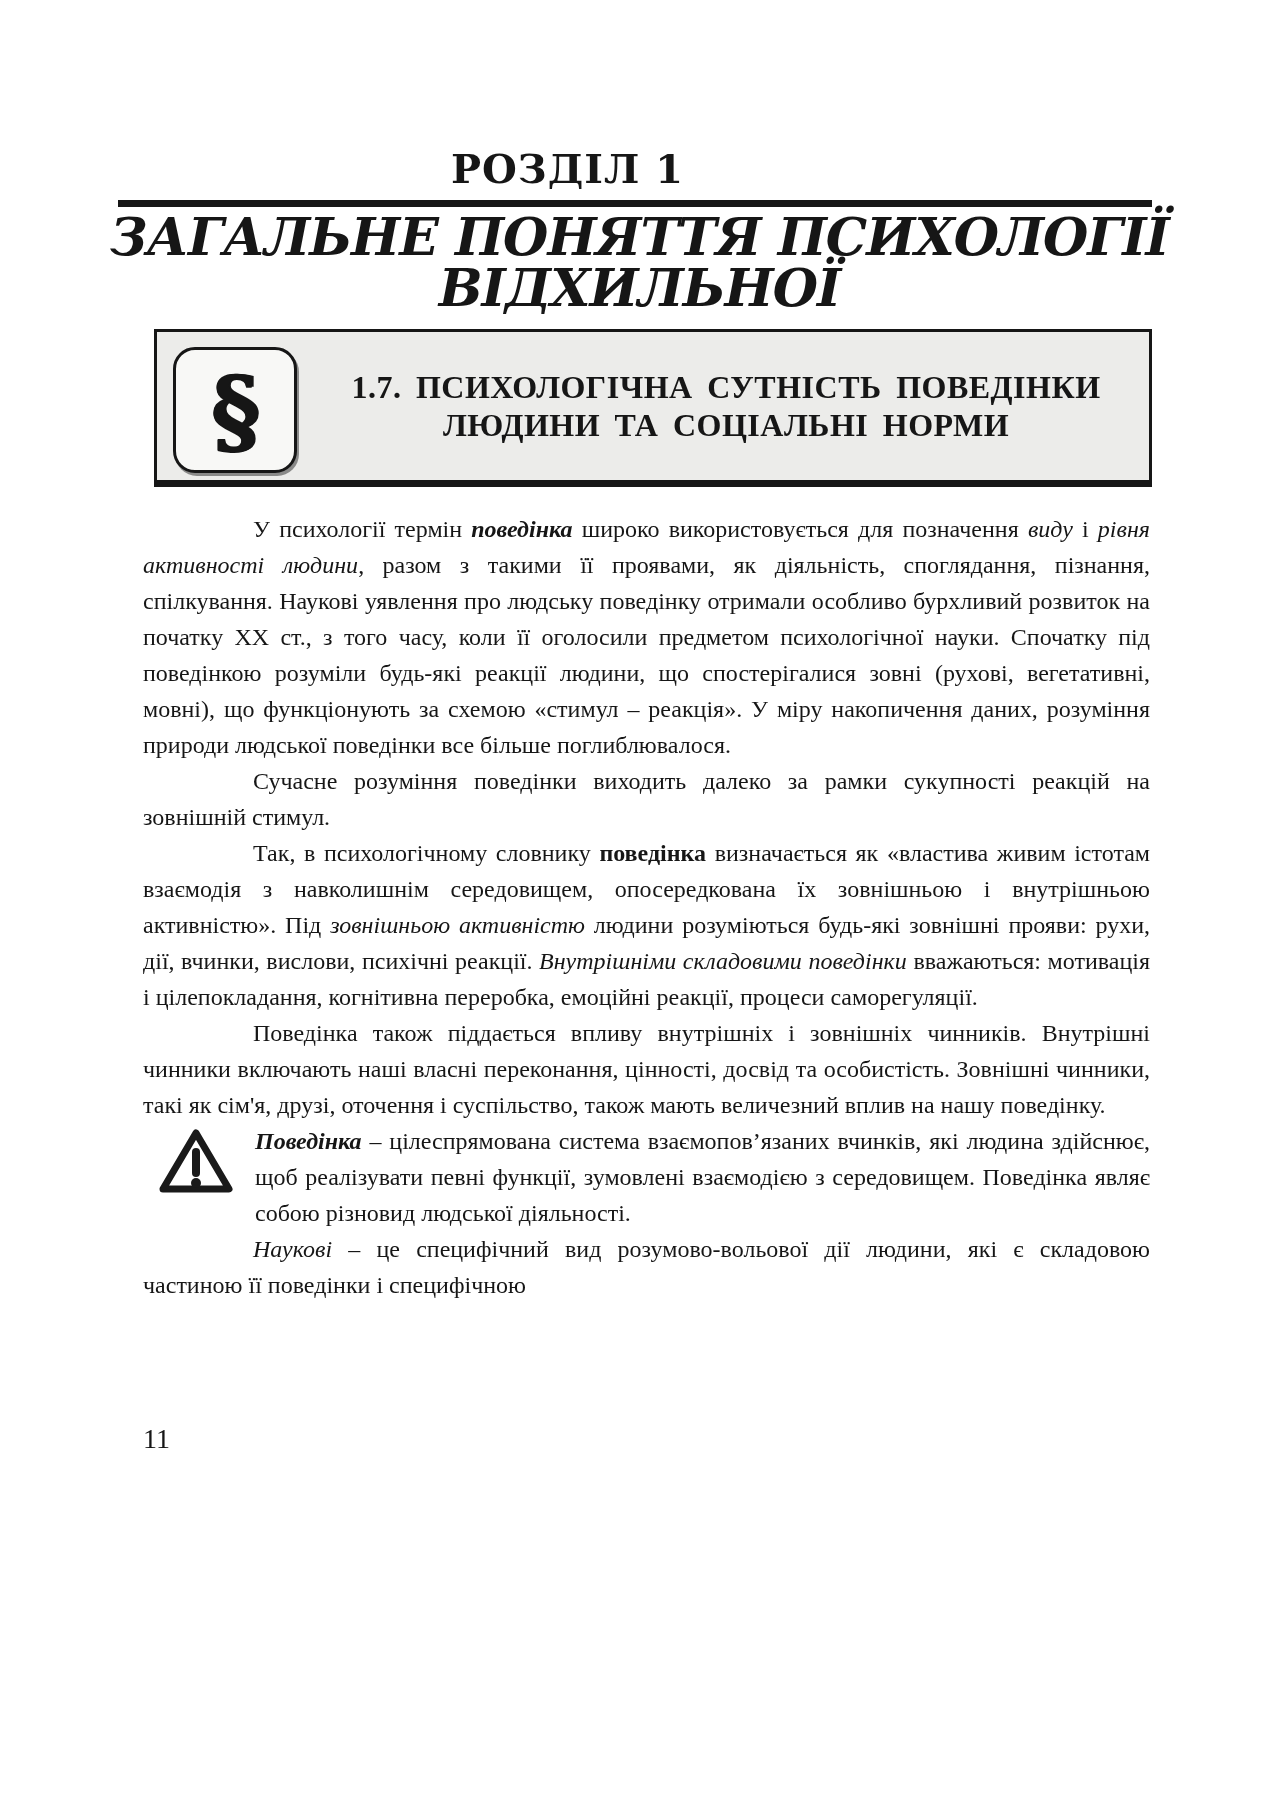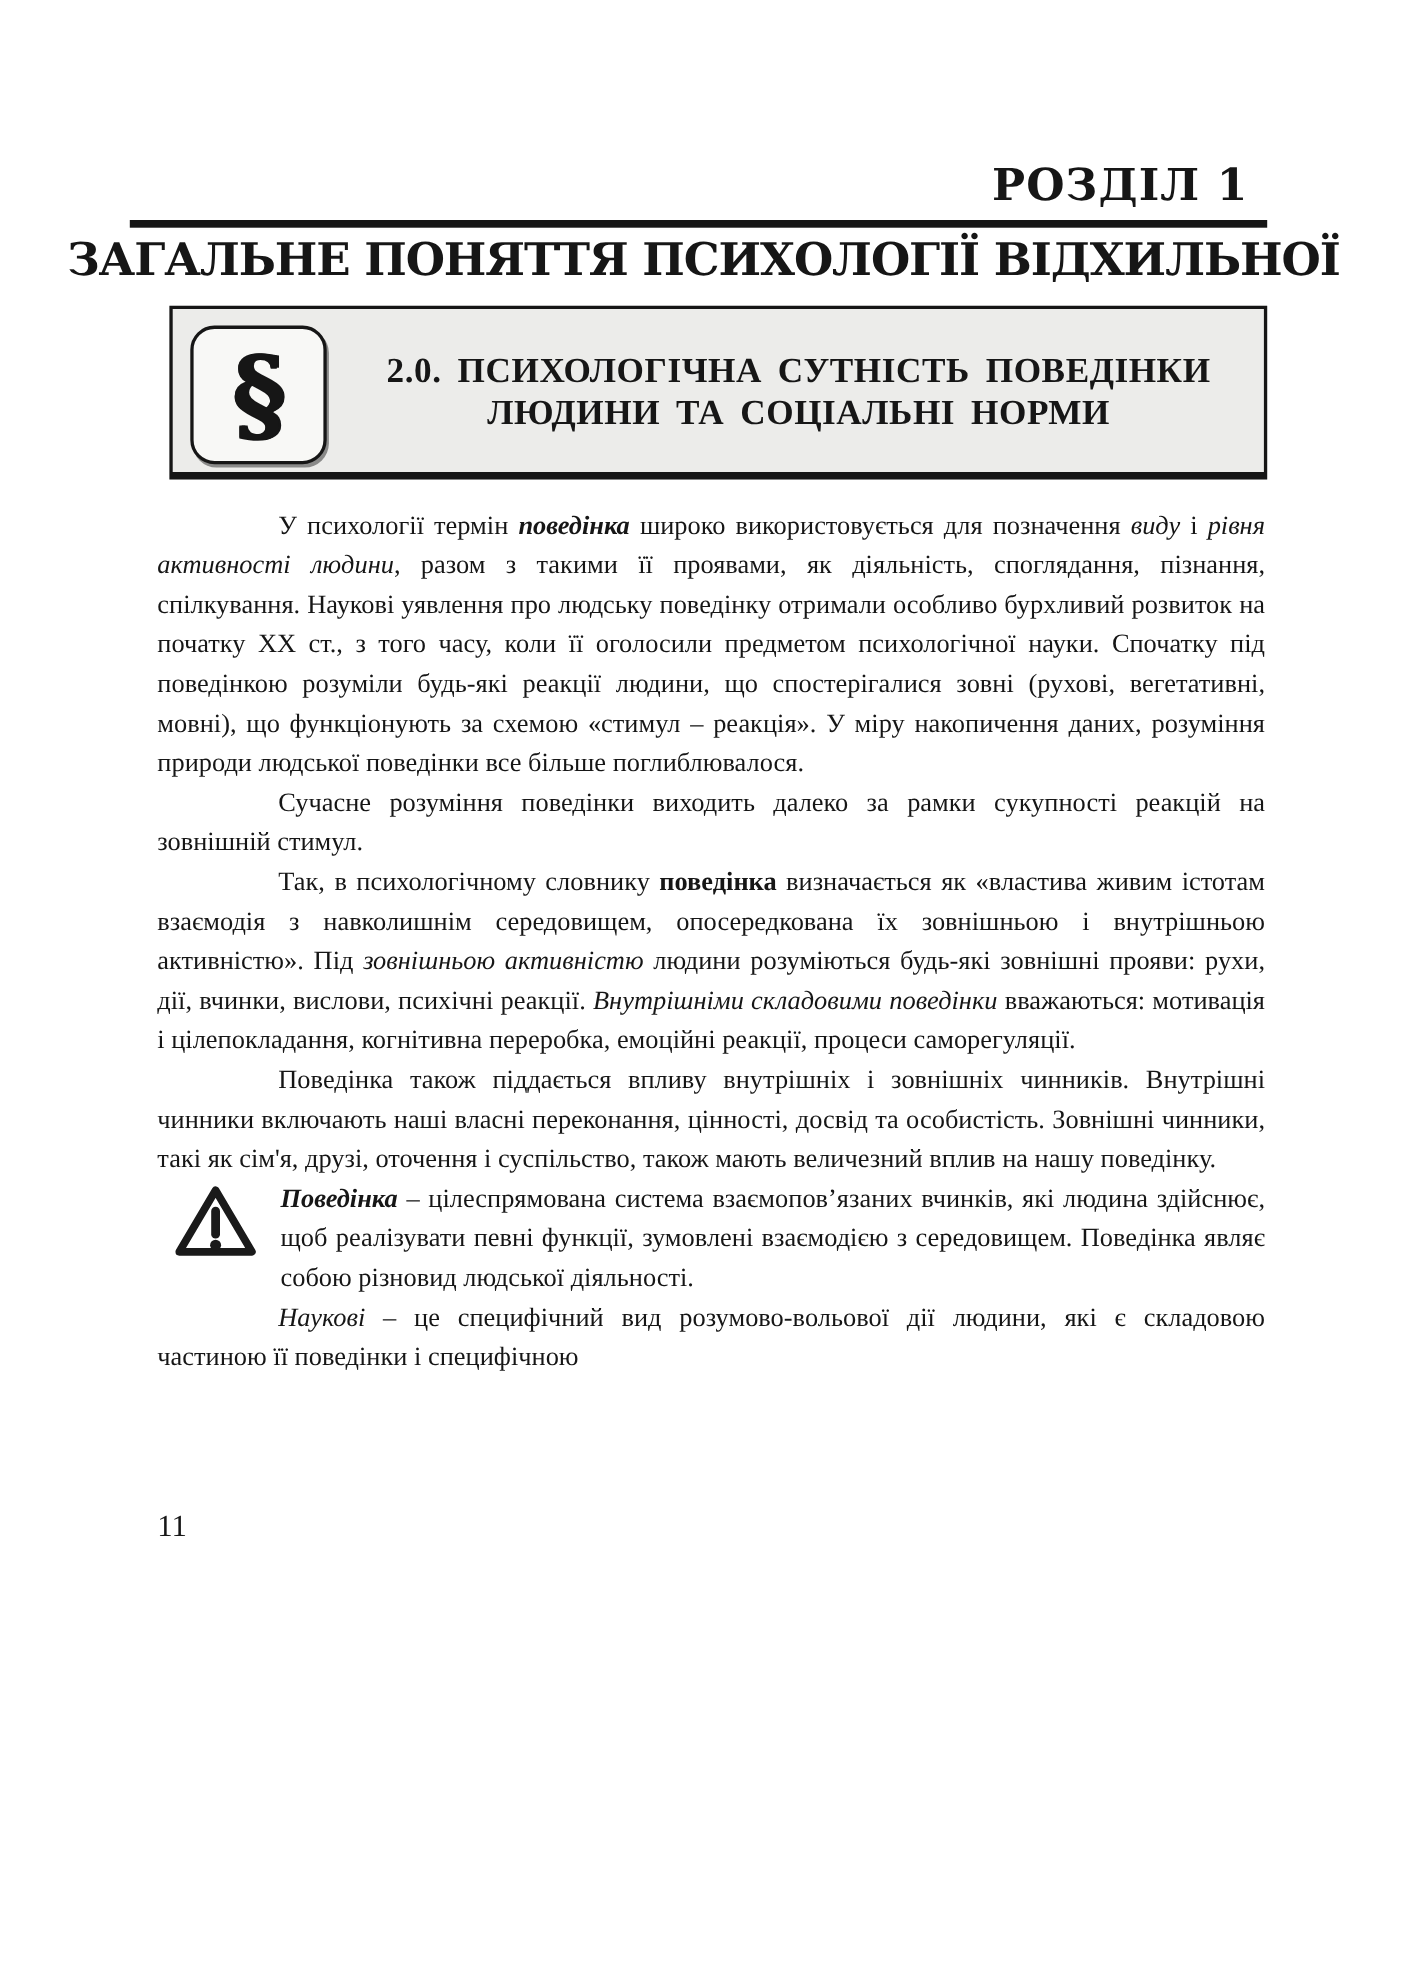--- a/index.html
+++ b/index.html
@@ -8,29 +8,29 @@
     --paper:#ffffff;
   }
   *{box-sizing:border-box;margin:0;padding:0;}
   html,body{background:var(--paper);}
   .page{
     width:1279px;height:1800px;margin:0 auto;position:relative;overflow:hidden;
     background:var(--paper);color:var(--ink);
     font-family:"Liberation Serif",serif;
   }
   .chapter-label{
-    padding-top:148px;margin-right:144px;text-align:right;
+    padding-top:148px;margin-right:144px;text-align:center;
     font-family:"DejaVu Serif",serif;font-weight:700;
     font-size:40px;line-height:42px;letter-spacing:1px;
   }
   .rule{height:7px;background:var(--ink);margin:10px 127px 0 118px;}
   .chapter-title{
     margin-top:4px;text-align:center;
     font-family:"DejaVu Serif",serif;font-weight:700;
-    font-size:41px;line-height:51px;letter-spacing:-1px;
+    font-size:52px;line-height:51px;letter-spacing:-1px;font-style:italic;
   }
   .section-box{
     position:relative;display:flex;align-items:center;
     margin:16px 127px 0 154px;height:158px;
     background:var(--box-bg);
     border:3px solid var(--ink);border-bottom-width:7px;
   }
   .emblem{
     position:absolute;left:16px;top:15px;width:124px;height:126px;
     background:#f8f8f6;border:3px solid var(--ink);border-radius:22px;
@@ -67,21 +67,21 @@
   <div class="chapter-label">РОЗДІЛ 1</div>
 
   <div class="rule"></div>
 
   <h1 class="chapter-title"><span>ЗАГАЛЬНЕ ПОНЯТТЯ ПСИХОЛОГІЇ ВІДХИЛЬНОЇ</span><br></h1>
 
   <div class="section-box">
     <div class="emblem">
       <span class="glyph">§</span>
     </div>
-    <div class="section-heading"><span>2.0. ПСИХОЛОГІЧНА СУТНІСТЬ ПОВЕДІНКИ</span><br><span>ЛЮДИНИ ТА СОЦІАЛЬНІ НОРМИ</span></div>
+    <div class="section-heading"><span>1.7. ПСИХОЛОГІЧНА СУТНІСТЬ ПОВЕДІНКИ</span><br><span>ЛЮДИНИ ТА СОЦІАЛЬНІ НОРМИ</span></div>
   </div>
 
   <div class="body-text" id="body-text">
       <p><span class="run-n">У психології термін </span><span class="run-bi">поведінка</span><span class="run-n"> широко використовується для позначення </span><span class="run-i">виду</span><span class="run-n"> і </span><span class="run-i">рівня активності людини</span><span class="run-n">, разом з такими її проявами, як діяльність, споглядання, пізнання, спілкування. Наукові уявлення про людську поведінку отримали особливо бурхливий розвиток на початку XX ст., з того часу, коли її оголосили предметом психологічної науки. Спочатку під поведінкою розуміли будь-які реакції людини, що спостерігалися зовні (рухові, вегетативні, мовні), що функціонують за схемою «стимул – реакція». У міру накопичення даних, розуміння природи людської поведінки все більше поглиблювалося.</span></p>
       <p><span class="run-n">Сучасне розуміння поведінки виходить далеко за рамки сукупності реакцій на зовнішній стимул.</span></p>
       <p><span class="run-n">Так, в психологічному словнику </span><span class="run-b">поведінка</span><span class="run-n"> визначається як «властива живим істотам взаємодія з навколишнім середовищем, опосередкована їх зовнішньою і внутрішньою активністю». Під </span><span class="run-i">зовнішньою активністю</span><span class="run-n"> людини розуміються будь-які зовнішні прояви: рухи, дії, вчинки, вислови, психічні реакції. </span><span class="run-i">Внутрішніми складовими поведінки</span><span class="run-n"> вважаються: мотивація і цілепокладання, когнітивна переробка, емоційні реакції, процеси саморегуляції.</span></p>
       <p><span class="run-n">Поведінка також піддається впливу внутрішніх і зовнішніх чинників. Внутрішні чинники включають наші власні переконання, цінності, досвід та особистість. Зовнішні чинники, такі як сім'я, друзі, оточення і суспільство, також мають величезний вплив на нашу поведінку.</span></p>
       <p class="no-indent"><span class="float-icon">
   <svg width="76" height="68" viewBox="0 0 76 68" aria-hidden="true">
     <path d="M38 5 L71 61 L5 61 Z" fill="none" stroke="#1a1a1a" stroke-width="7" stroke-linejoin="round" stroke-linecap="round"></path>

